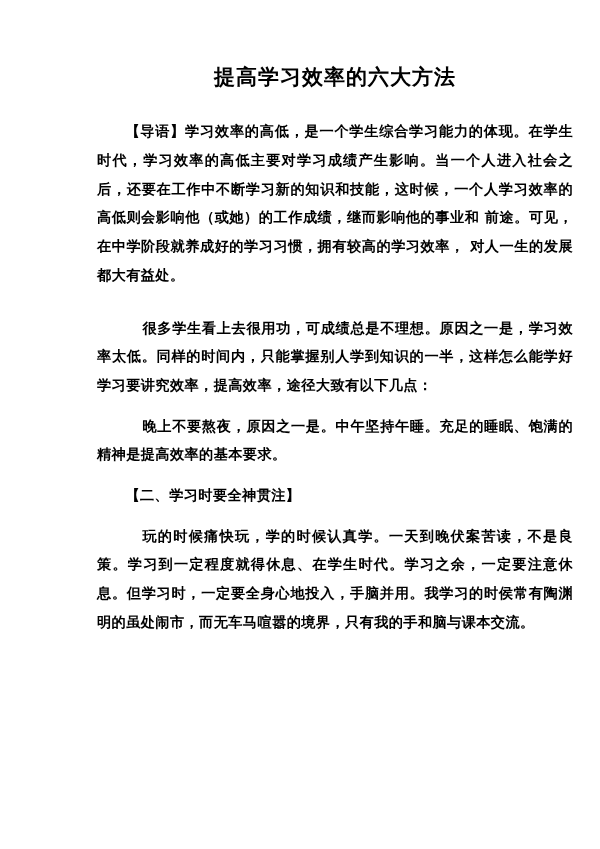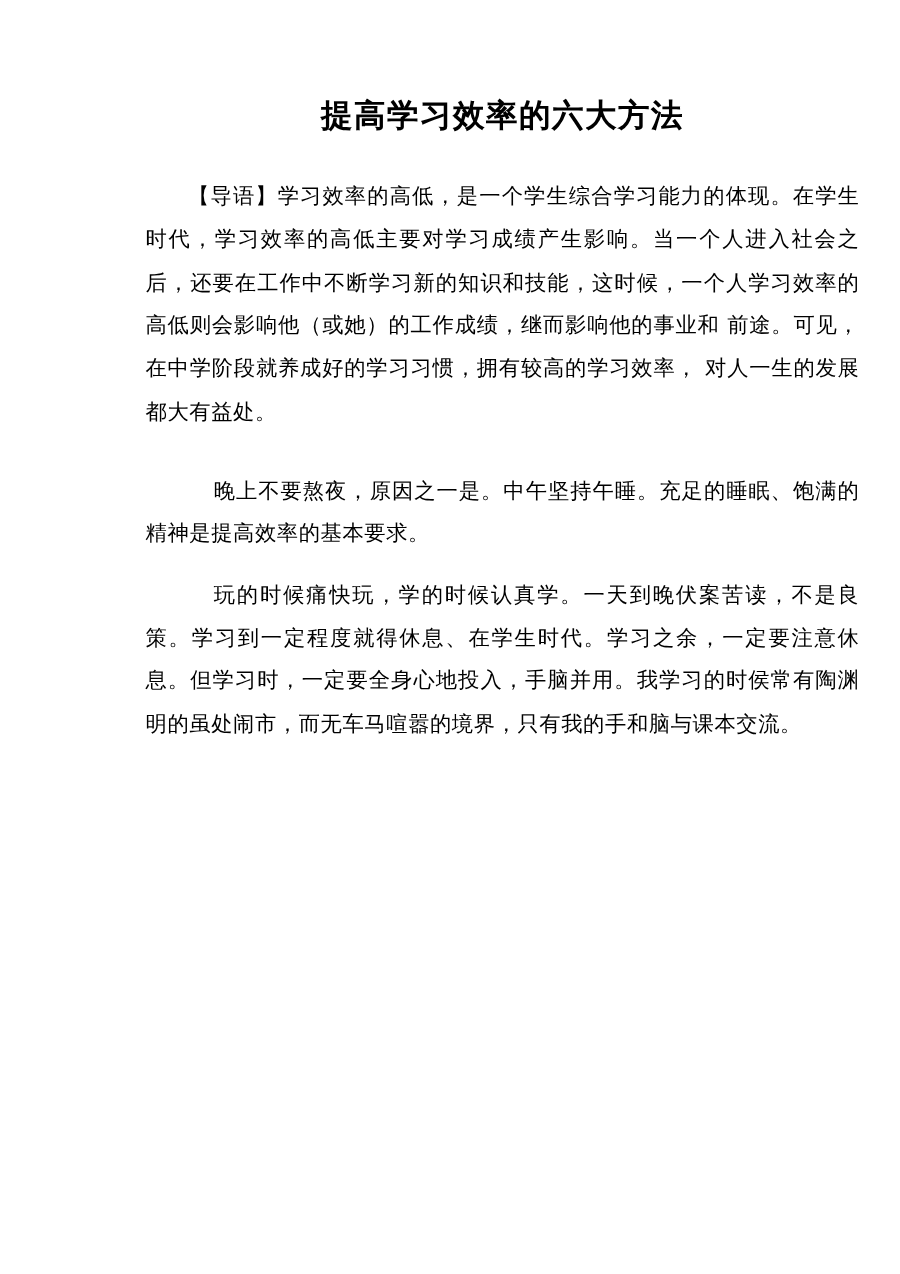--- a/index.html
+++ b/index.html
@@ -31,40 +31,43 @@
     line-height: 1.4;
   }
   p.para {
     font-size: 14.2px;
     line-height: 2.02;
     margin: 0 0 2px 0;
     text-align: justify;
     text-justify: inter-ideograph;
     text-indent: 2em;
     letter-spacing: 0.4px;
+    font-weight: bold;
   }
   p.para.extra-indent {
     text-indent: 3.2em;
   }
   p.gap-above {
     margin-top: 12px;
   }
   .spacer-sm { height: 10px; }
 </style>
 </head>
 <body>
 
 <div class="page">
 
   <h1 class="doc-title">提高学习效率的六大方法</h1>
 
   <p class="para">【导语】学习效率的高低，是一个学生综合学习能力的体现。在学生时代，学习效率的高低主要对学习成绩产生影响。当一个人进入社会之后，还要在工作中不断学习新的知识和技能，这时候，一个人学习效率的高低则会影响他（或她）的工作成绩，继而影响他的事业和 前途。可见，在中学阶段就养成好的学习习惯，拥有较高的学习效率， 对人一生的发展都大有益处。</p>
 
   <div class="spacer-sm"></div>
 
+  <p class="para extra-indent gap-above">很多学生看上去很用功，可成绩总是不理想。原因之一是，学习效率太低。同样的时间内，只能掌握别人学到知识的一半，这样怎么能学好学习要讲究效率，提高效率，途径大致有以下几点：</p>
 
 
   <p class="para extra-indent gap-above">晚上不要熬夜，原因之一是。中午坚持午睡。充足的睡眠、饱满的精神是提高效率的基本要求。</p>
 
+  <p class="para gap-above">【二、学习时要全神贯注】</p>
 
   <p class="para extra-indent gap-above">玩的时候痛快玩，学的时候认真学。一天到晚伏案苦读，不是良策。学习到一定程度就得休息、在学生时代。学习之余，一定要注意休息。但学习时，一定要全身心地投入，手脑并用。我学习的时侯常有陶渊明的虽处闹市，而无车马喧嚣的境界，只有我的手和脑与课本交流。</p>
 
 </div>
 
 </body></html>

